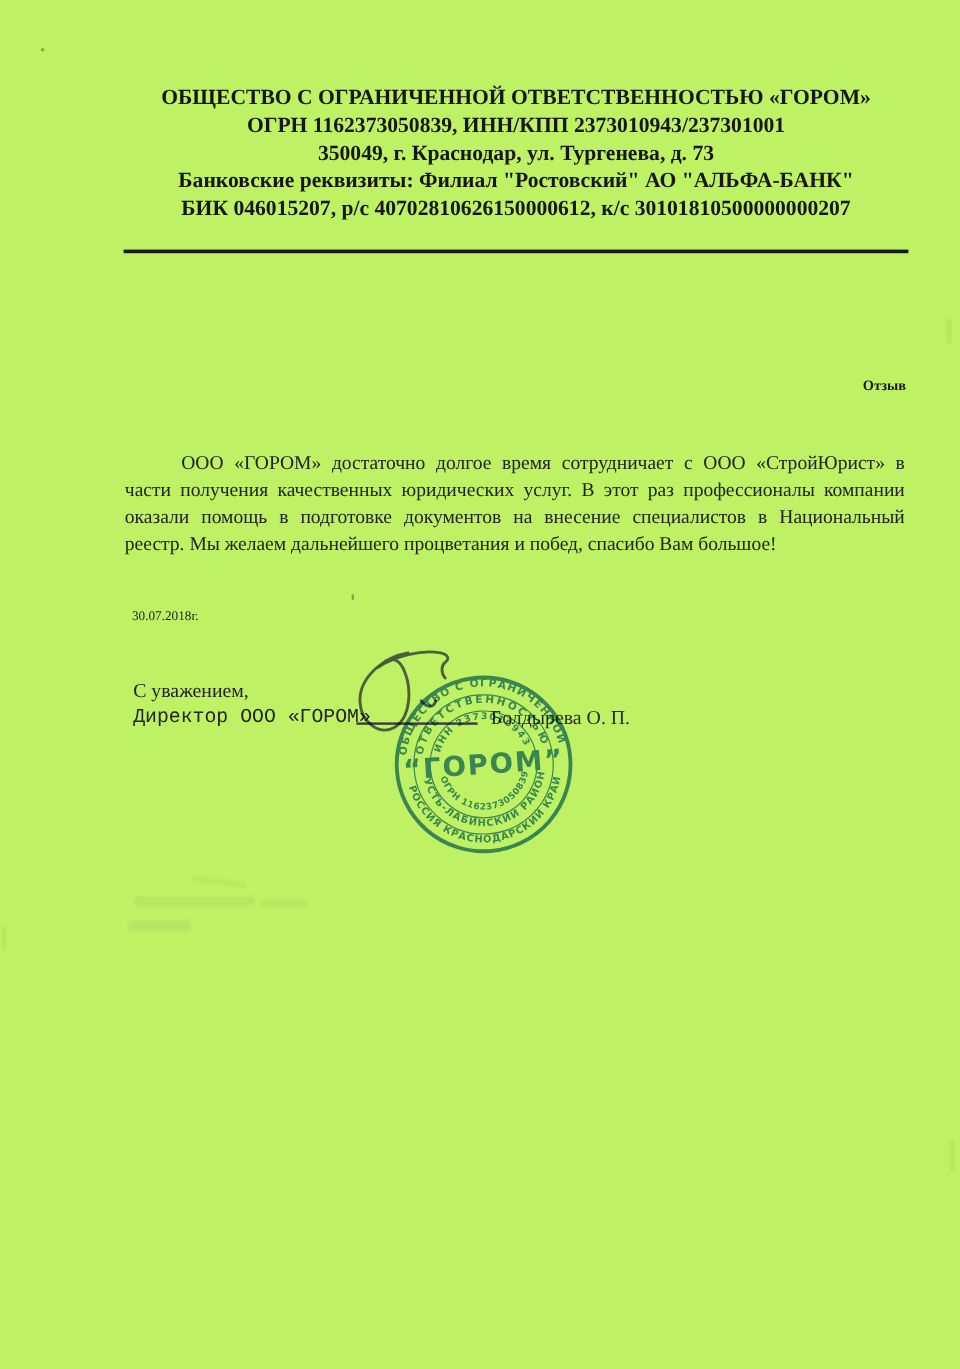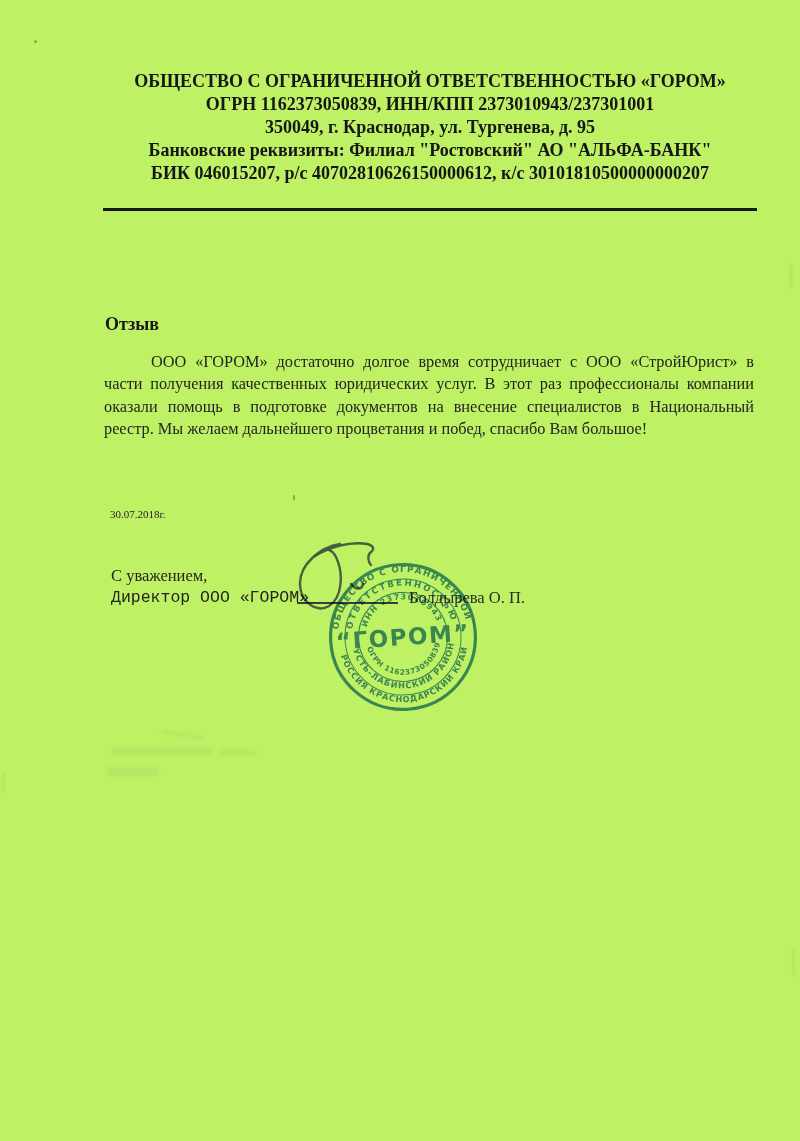--- a/index.html
+++ b/index.html
@@ -14,28 +14,28 @@
     font-family:"Liberation Serif","DejaVu Serif",serif;color:var(--ink);
   }
   .letterhead{
     position:absolute;left:62px;top:70px;width:736px;
     text-align:center;font-weight:bold;font-size:18px;line-height:23px;
     color:#161616;
   }
   .rule{position:absolute;left:103px;top:208px;width:654px;height:3px;background:#181818;}
   .title{
     position:absolute;left:105px;top:314px;width:650px;
-    text-align:left;font-weight:bold;font-size:18px;color:#191919;
+    text-align:right;font-weight:bold;font-size:12px;color:#191919;
   }
   .body-text{
     position:absolute;left:104px;top:351px;width:650px;
     font-size:16.3px;line-height:22.4px;color:#232323;
   }
   .jline{text-align:justify;text-align-last:justify;white-space:normal;}
-  .indent{text-indent:47px;}
+  .indent{text-indent:47px;margin-top:24px;}
   .date-line{position:absolute;left:110px;top:508px;font-size:11px;color:#232323;}
   .salutation{position:absolute;left:111px;top:566px;font-size:16.5px;color:#232323;}
   .role{position:absolute;left:111px;top:588px;font-size:16.5px;color:#232323;font-family:Liberation Mono, monospace;}
   .sig-underline{position:absolute;left:297px;top:602px;width:101px;height:2px;background:#3c3c3c;}
   .signatory-name{position:absolute;left:409px;top:588px;font-size:16.5px;color:#2b2b2b;z-index:1;}
 
   .signature-svg{
     position:absolute;left:284px;top:534px;width:110px;height:85px;
     z-index:2;mix-blend-mode:multiply;
   }
@@ -70,21 +70,21 @@
   .edge{background:rgba(0,0,0,.05);filter:blur(1px);}
 </style>
 </head>
 <body>
 
 <div class="page">
 
   <div class="letterhead">
     <div>ОБЩЕСТВО С ОГРАНИЧЕННОЙ ОТВЕТСТВЕННОСТЬЮ «ГОРОМ»</div>
     <div>ОГРН 1162373050839, ИНН/КПП 2373010943/237301001</div>
-    <div>350049, г. Краснодар, ул. Тургенева, д. 95</div>
+    <div>350049, г. Краснодар, ул. Тургенева, д. 73</div>
     <div>Банковские реквизиты: Филиал "Ростовский" АО "АЛЬФА-БАНК"</div>
     <div>БИК 046015207, р/с 40702810626150000612, к/с 30101810500000000207</div>
   </div>
 
   <div class="rule"></div>
 
   <div class="title">Отзыв</div>
 
   <div class="body-text">
     <div class="jline indent">ООО «ГОРОМ» достаточно долгое время сотрудничает с ООО «СтройЮрист» в</div>

